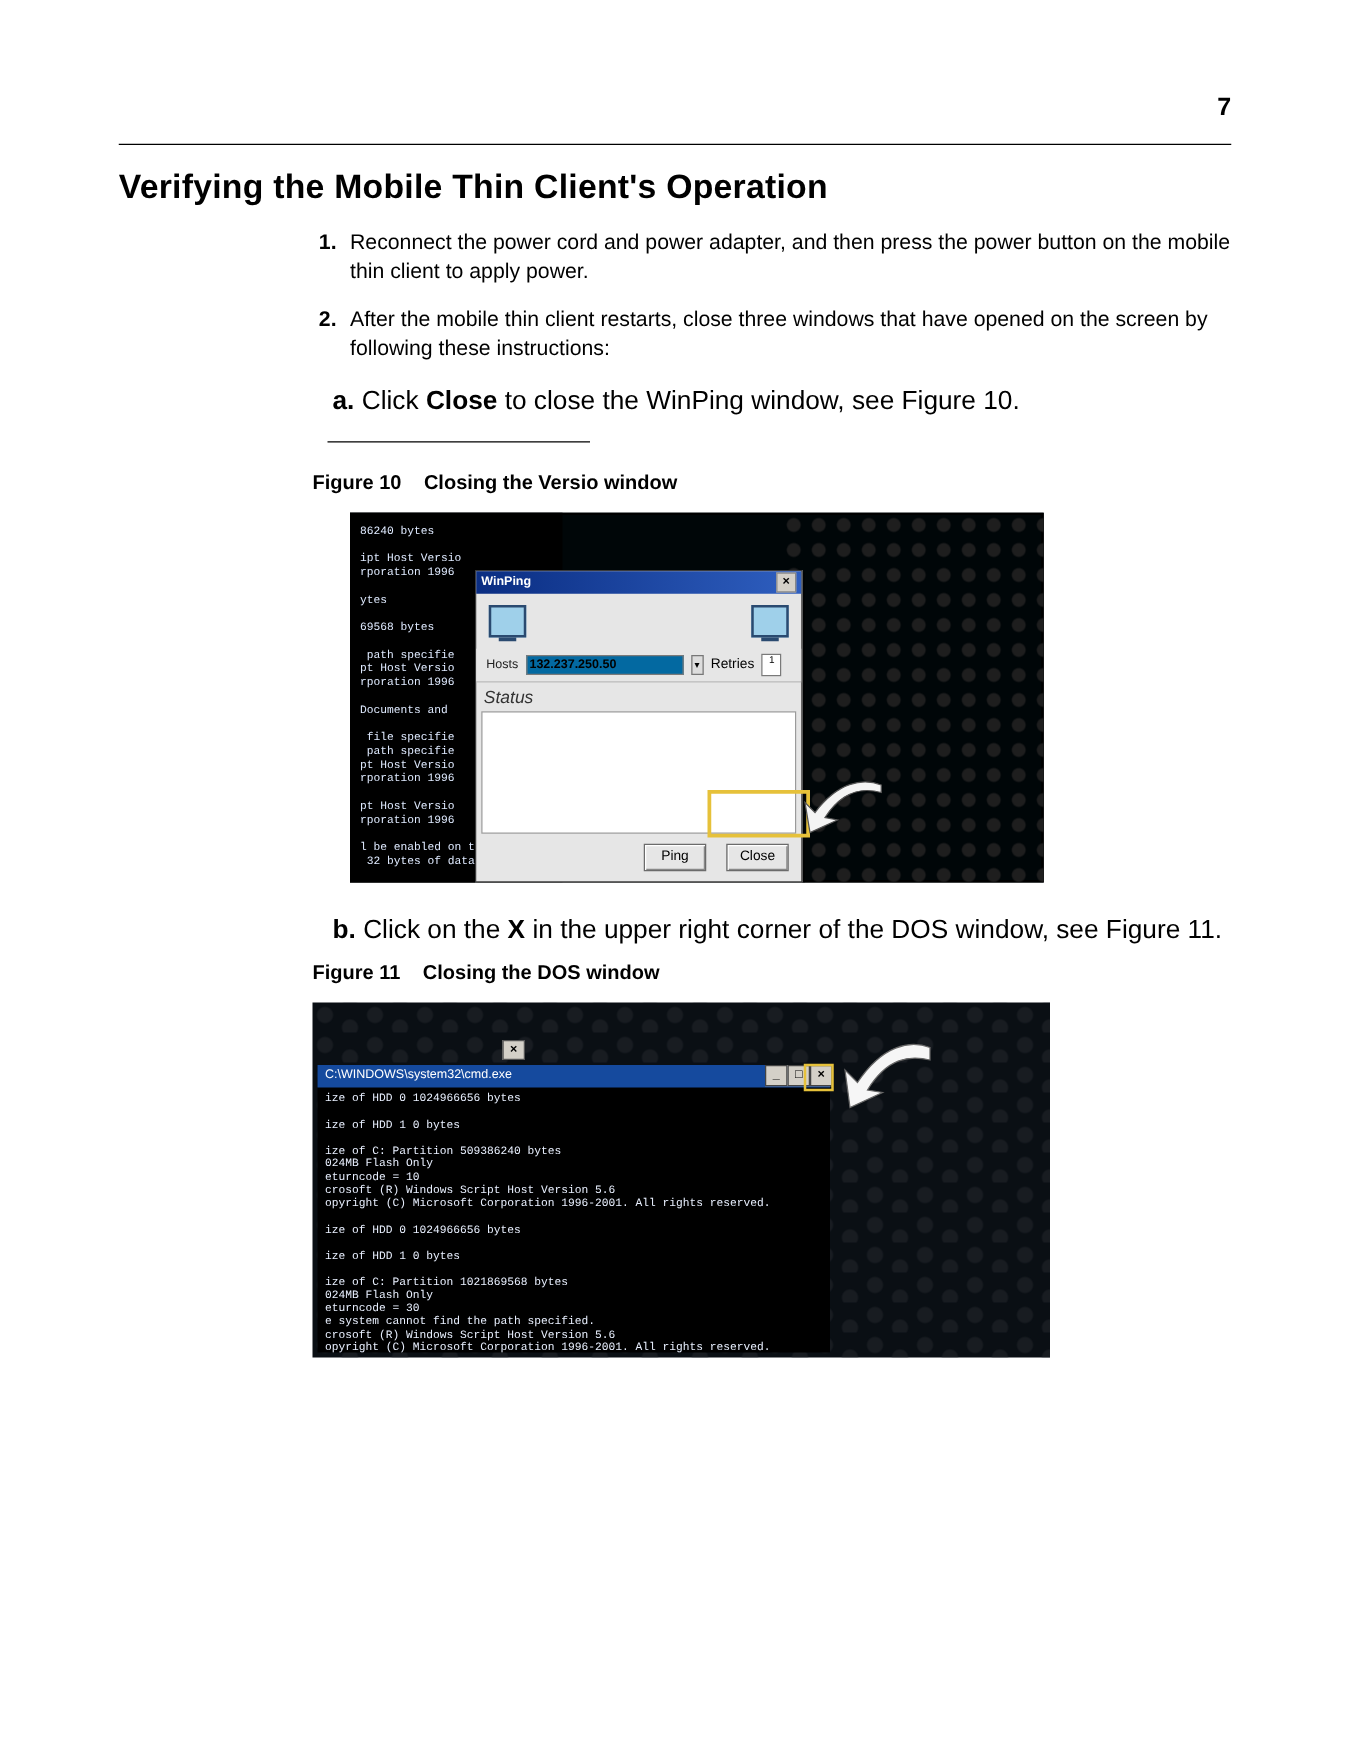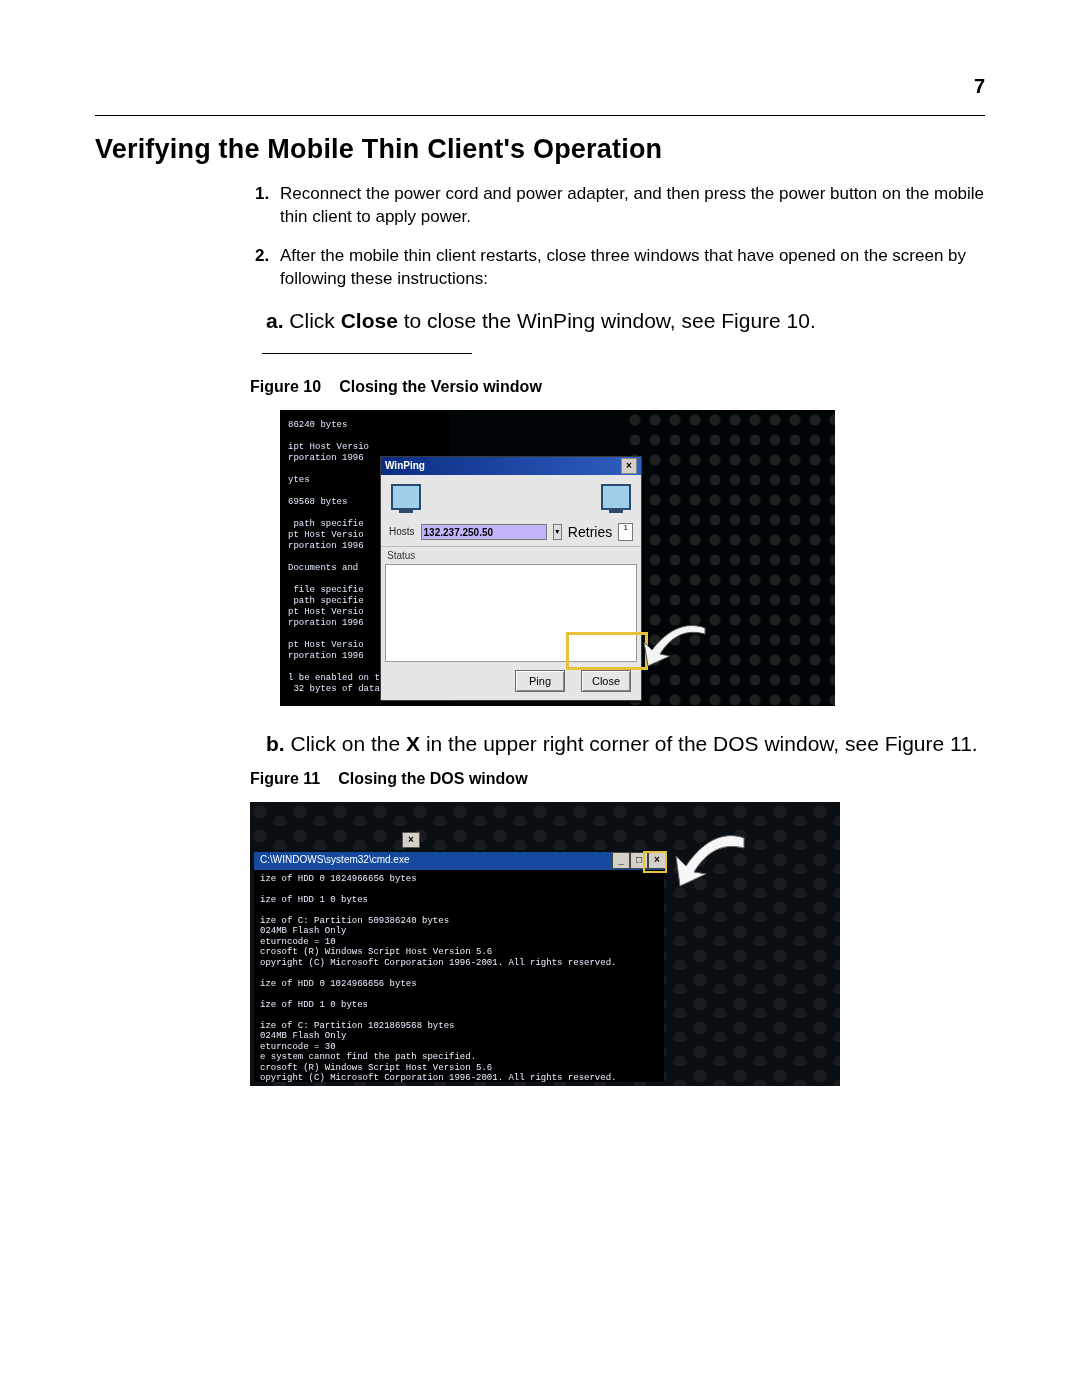--- a/index.html
+++ b/index.html
@@ -163,28 +163,28 @@
     position:relative;
   }
   .pc-icon::after{content:"";position:absolute;left:6px;right:6px;bottom:-5px;height:3px;background:#2a4a70;}
   .fig10 .hostrow {
     display:flex; align-items:center; padding:4px 8px; gap:6px;
     background:#e6e6e6;
   }
   .fig10 .hostrow .lbl{font-size:10px;color:#222;}
   .fig10 .hostrow input{
     width:120px;height:14px;font-size:10px;padding:0 2px;
-    border:1px solid #7a7a7a;background:#c4b5fd;font-weight:bold;
-  }
-  .fig10 .hostrow .retries{font-size:14px;}
+    border:1px solid #7a7a7a;background:#0369a1;font-weight:bold;
+  }
+  .fig10 .hostrow .retries{font-size:11px;}
   .fig10 .hostrow .spin{
     width:14px;height:16px;border:1px solid #7a7a7a;background:#fff;
     font-size:8px;line-height:8px;text-align:center;
   }
-  .fig10 .statusbar{padding:2px 6px;font-size:10px;color:#333;border-top:1px solid #bbb;}
+  .fig10 .statusbar{padding:2px 6px;font-size:14px;color:#333;border-top:1px solid #bbb;font-style:italic;}
   .fig10 .whitearea{height:96px;background:#fff;border:1px solid #9a9a9a;margin:0 4px;}
   .fig10 .btnrow{
     display:flex;justify-content:flex-end;gap:16px;padding:8px 10px;
   }
   .winbtn{
     min-width:48px;height:20px;border:1px solid #6b6b6b;background:#e6e6e6;
     font-size:11px;display:flex;align-items:center;justify-content:center;
     box-shadow:1px 1px 0 #fff inset,-1px -1px 0 #888 inset;
   }
   .fig10 .close-hl{

